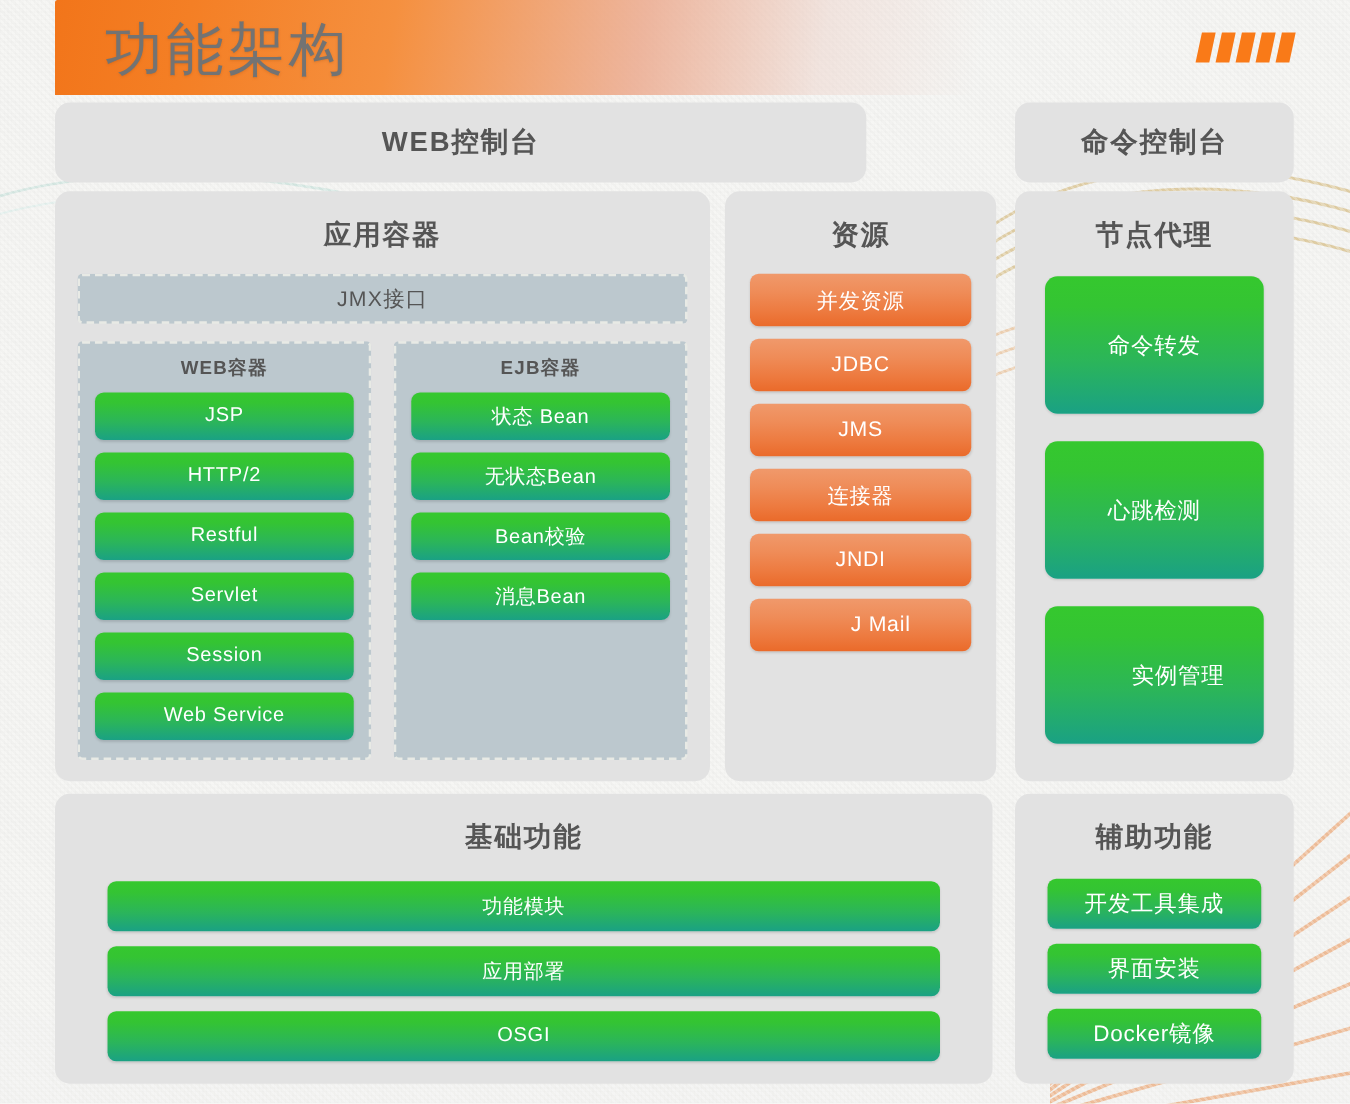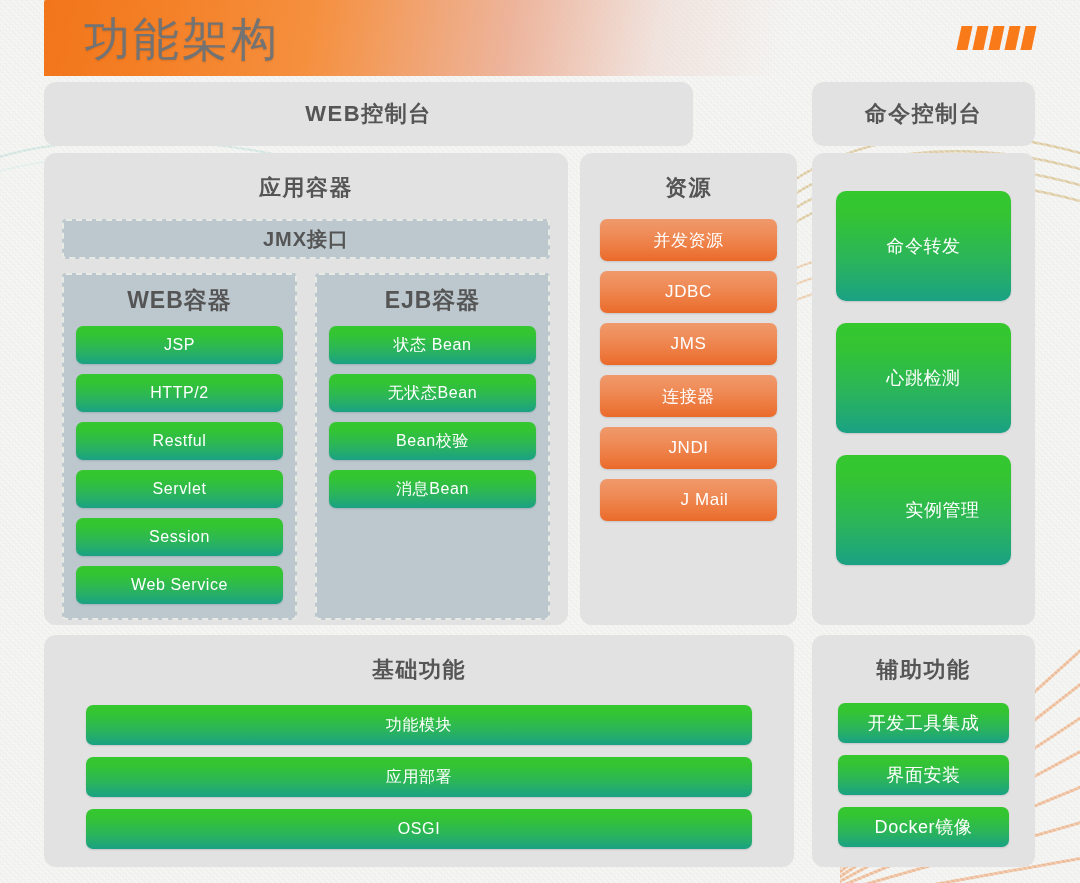--- a/index.html
+++ b/index.html
@@ -119,40 +119,40 @@
   .aux-func       { left: 812px; top: 635px; width: 223px; height: 232px; padding-top: 20px; }
 
   
   .jmx {
     margin: 16px 18px 0 18px;
     height: 40px;
     background: #bcc8ce;
     border: 2px dashed #e8eae5;
     border-radius: 4px;
     display: flex; align-items: center; justify-content: center;
-    font-size: 20px; font-weight: 700; color: #555555;
+    font-size: 17px; font-weight: 400; color: #555555;
     letter-spacing: 1px;
   }
 
   
   .sub-row {
     display: flex;
     gap: 18px;
     margin: 14px 18px 0 18px;
   }
   .subpanel {
     flex: 1;
     background: #bcc8ce;
     border: 2px dashed #e8eae5;
     border-radius: 4px;
     padding: 10px 12px 14px 12px;
   }
   .subpanel-title {
     text-align: center;
-    font-size: 23px;
+    font-size: 15px;
     font-weight: 700;
     color: #555555;
     letter-spacing: 1px;
     margin-bottom: 10px;
   }
 
   
   .pill-list { display: flex; flex-direction: column; }
   .pill {
     border-radius: 7px;
@@ -280,20 +280,21 @@
       <div class="pill pill-orange pill-res">并发资源</div>
       <div class="pill pill-orange pill-res">JDBC</div>
       <div class="pill pill-orange pill-res">JMS</div>
       <div class="pill pill-orange pill-res">连接器</div>
       <div class="pill pill-orange pill-res">JNDI</div>
       <div class="pill pill-orange pill-res">J Mail</div>
     </div>
   </div>
 
   <div class="panel node-agent">
+    <div class="panel-title">节点代理</div>
     <div class="pill-list body-pad-node">
       <div class="pill pill-green pill-big">命令转发</div>
       <div class="pill pill-green pill-big">心跳检测</div>
       <div class="pill pill-green pill-big">实例管理</div>
     </div>
   </div>
 
   <div class="panel basic-func">
     <div class="panel-title">基础功能</div>
     <div class="pill-list body-pad-wide">

